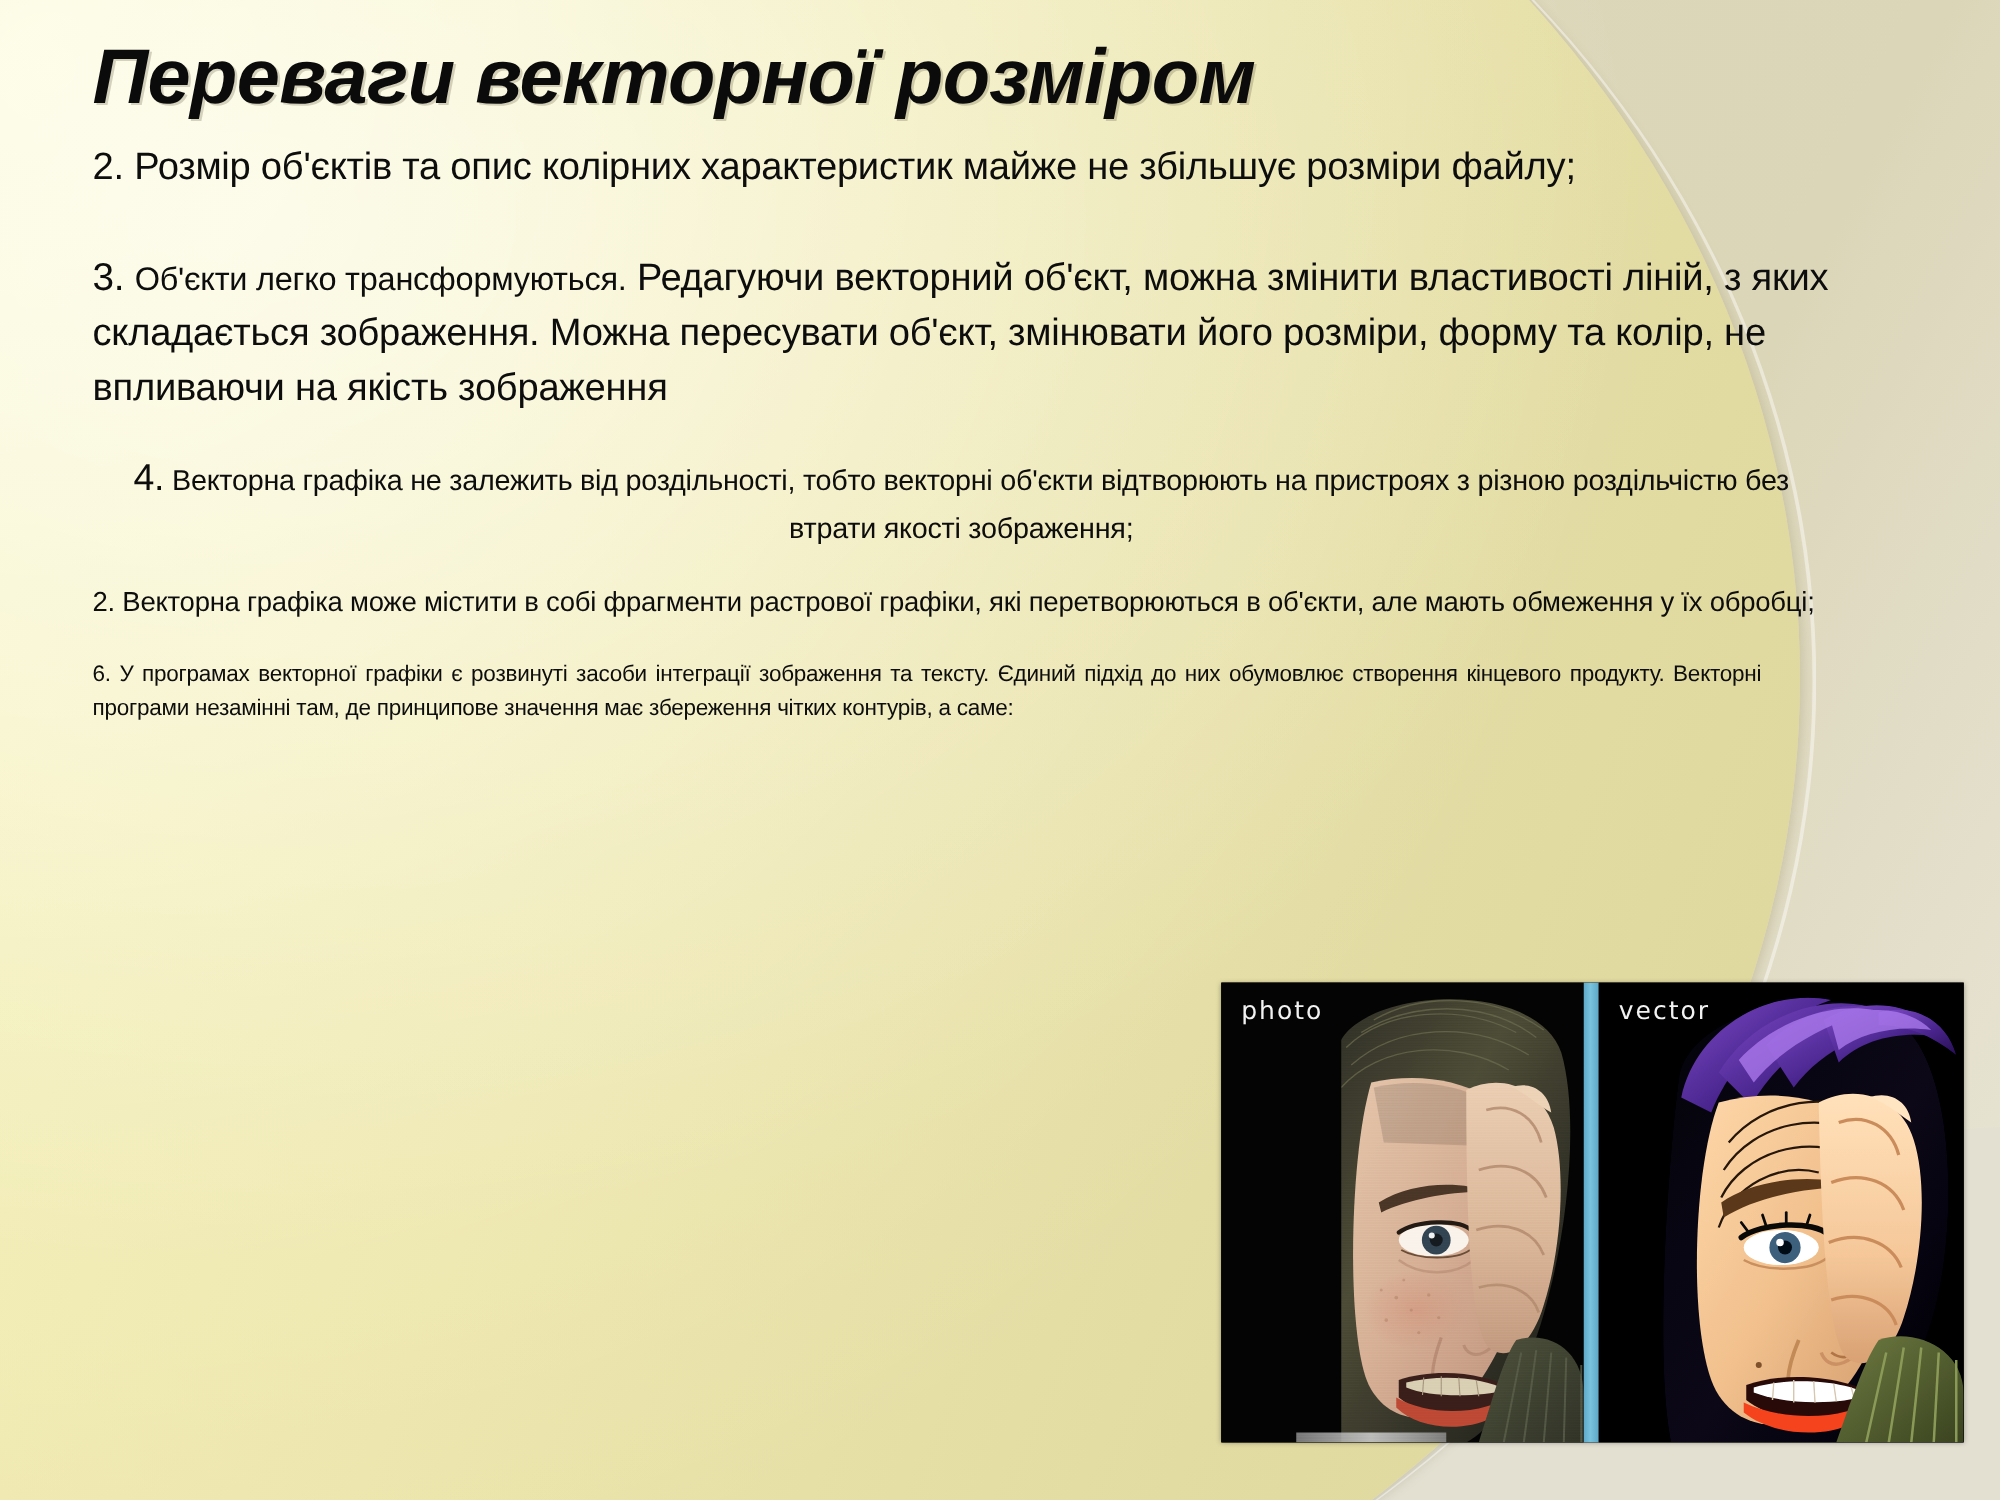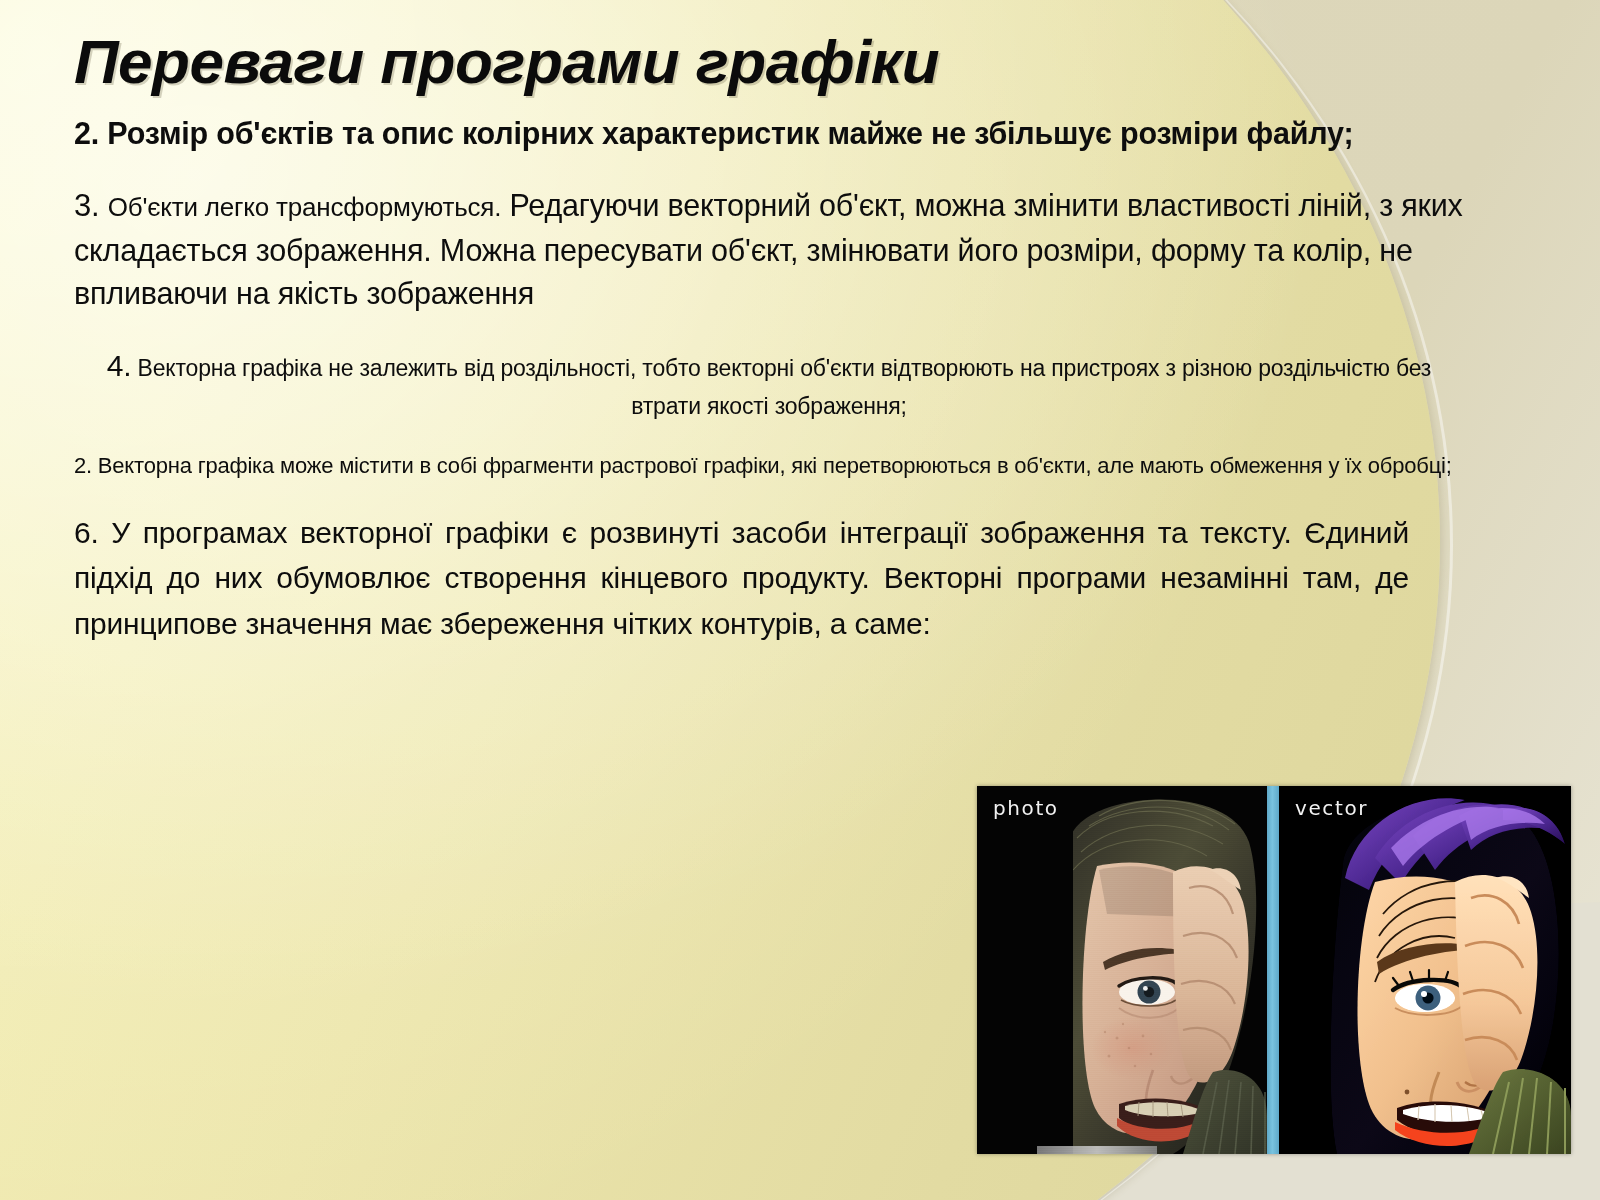--- a/index.html
+++ b/index.html
@@ -111,38 +111,38 @@
   }
 
   .para {
     font-size: 30px;
     line-height: 1.44;
     margin: 0 0 30px 0;
     letter-spacing: -0.2px;
   }
 
   .para.p1 { width: 1370px; font-size: 30.5px; }
-  .para.p2 { width: 1420px; font-size: 30.5px; margin-bottom: 28px; font-weight: bold; }
+  .para.p2 { width: 1420px; font-size: 30.5px; margin-bottom: 44px; }
   .para.p3 { width: 1412px; font-size: 30.5px; margin-bottom: 28px; }
 
   .para.p4 {
     font-size: 23px;
     line-height: 1.48;
     width: 1390px;
     margin-bottom: 26px;
     text-align: center;
   }
   .para.p5 {
     font-size: 22px;
     line-height: 1.5;
     width: 1400px;
     margin-bottom: 28px;
   }
   .para.p6 {
-    font-size: 30px;
+    font-size: 18px;
     line-height: 1.52;
     width: 1335px;
     text-align: justify;
     margin-bottom: 20px;
   }
 
   
   .big-num {
     font-size: 31px;
   }
@@ -234,21 +234,21 @@
 
 <div class="slide">
 
   <div class="bg-wedge"></div>
   <div class="bg-ellipse"></div>
   <div class="bg-sliver"></div>
   <div class="bg-sheen"></div>
 
   <div class="content">
 
-    <div class="title">Переваги програми графіки</div>
+    <div class="title">Переваги векторної розміром</div>
 
     <div class="body-area">
 
 
       <p class="para p2">2. Розмір об'єктів та опис колірних характеристик майже не збільшує розміри файлу;</p>
 
       <p class="para p3">
         <span class="big-num">3.</span>
         <span class="small-run">Об'єкти легко трансформуються.</span>
         <span>Редагуючи векторний об'єкт, можна змінити властивості ліній, з яких складається зображення. Можна пересувати об'єкт, змінювати його розміри, форму та колір, не впливаючи на якість зображення</span>

